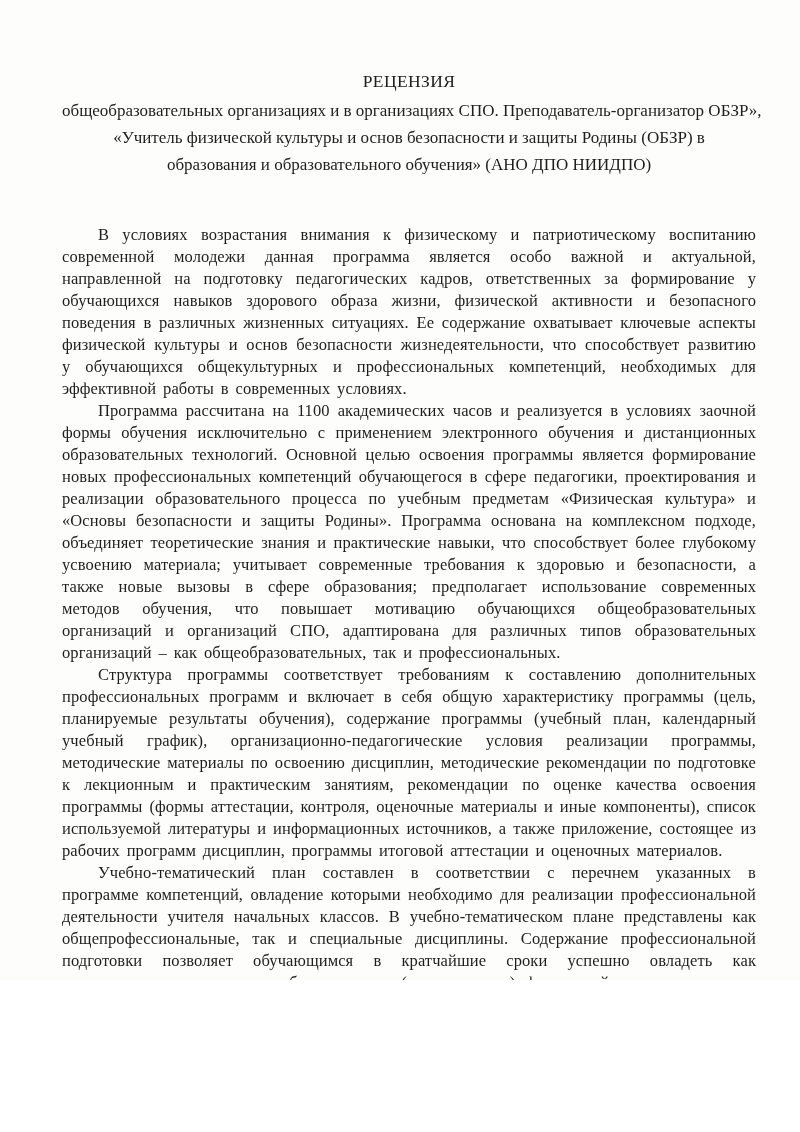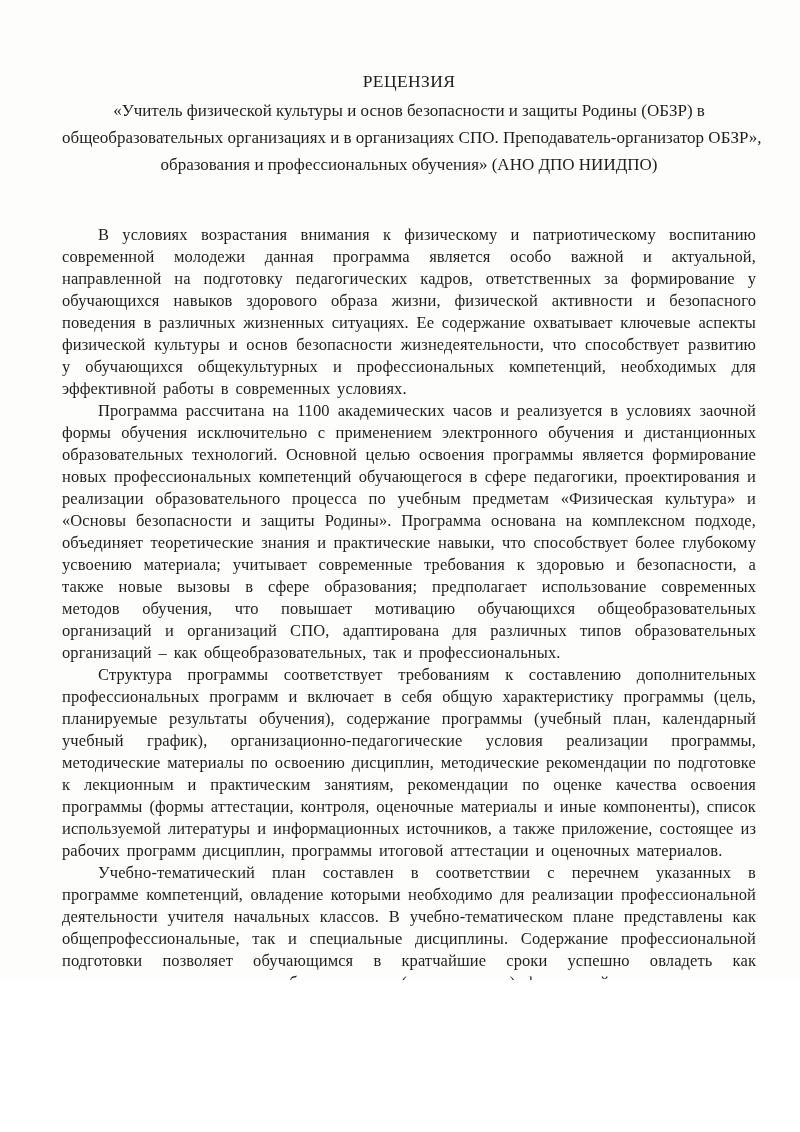--- a/index.html
+++ b/index.html
@@ -50,23 +50,23 @@
   }
 </style>
 </head>
 <body>
 
 <div class="page">
   <div class="content">
 
     <div class="header">
       <div class="doc-title">РЕЦЕНЗИЯ</div>
+      <div class="subtitle-line">общеобразовательных организациях и в организациях СПО. Преподаватель-организатор ОБЗР»,</div>
       <div class="subtitle-line">«Учитель физической культуры и основ безопасности и защиты Родины (ОБЗР) в</div>
-      <div class="subtitle-line">общеобразовательных организациях и в организациях СПО. Преподаватель-организатор ОБЗР»,</div>
-      <div class="subtitle-line">образования и профессиональных обучения» (АНО ДПО НИИДПО)</div>
+      <div class="subtitle-line">образования и образовательного обучения» (АНО ДПО НИИДПО)</div>
     </div>
 
     <div class="body-text">
       <p>В условиях возрастания внимания к физическому и патриотическому воспитанию современной молодежи данная программа является особо важной и актуальной, направленной на подготовку педагогических кадров, ответственных за формирование у обучающихся навыков здорового образа жизни, физической активности и безопасного поведения в различных жизненных ситуациях. Ее содержание охватывает ключевые аспекты физической культуры и основ безопасности жизнедеятельности, что способствует развитию у обучающихся общекультурных и профессиональных компетенций, необходимых для эффективной работы в современных условиях.</p>
       <p>Программа рассчитана на 1100 академических часов и реализуется в условиях заочной формы обучения исключительно с применением электронного обучения и дистанционных образовательных технологий. Основной целью освоения программы является формирование новых профессиональных компетенций обучающегося в сфере педагогики, проектирования и реализации образовательного процесса по учебным предметам «Физическая культура» и «Основы безопасности и защиты Родины». Программа основана на комплексном подходе, объединяет теоретические знания и практические навыки, что способствует более глубокому усвоению материала; учитывает современные требования к здоровью и безопасности, а также новые вызовы в сфере образования; предполагает использование современных методов обучения, что повышает мотивацию обучающихся общеобразовательных организаций и организаций СПО, адаптирована для различных типов образовательных организаций – как общеобразовательных, так и профессиональных.</p>
       <p>Структура программы соответствует требованиям к составлению дополнительных профессиональных программ и включает в себя общую характеристику программы (цель, планируемые результаты обучения), содержание программы (учебный план, календарный учебный график), организационно-педагогические условия реализации программы, методические материалы по освоению дисциплин, методические рекомендации по подготовке к лекционным и практическим занятиям, рекомендации по оценке качества освоения программы (формы аттестации, контроля, оценочные материалы и иные компоненты), список используемой литературы и информационных источников, а также приложение, состоящее из рабочих программ дисциплин, программы итоговой аттестации и оценочных материалов.</p>
       <p>Учебно-тематический план составлен в соответствии с перечнем указанных в программе компетенций, овладение которыми необходимо для реализации профессиональной деятельности учителя начальных классов. В учебно-тематическом плане представлены как общепрофессиональные, так и специальные дисциплины. Содержание профессиональной подготовки позволяет обучающимся в кратчайшие сроки успешно овладеть как педагогическими основами работы учителя (преподавателя) физической культуры и основ безопасности и защиты Родины, так и сущностью преподаваемых дисциплин, а также теорией и практикой преподавания в области профессиональной деятельности преподавателя-организатора ОБЗР. Особо следует отметить наличие в учебном плане дисциплин, раскрывающих организацию и руководство научно-исследовательской и проектной деятельностью обучающихся при изучении предметов «Физическая культура» и «ОБЗР», а также основ применения нейросетей в работе педагога.</p>
     </div>
 
   </div>

